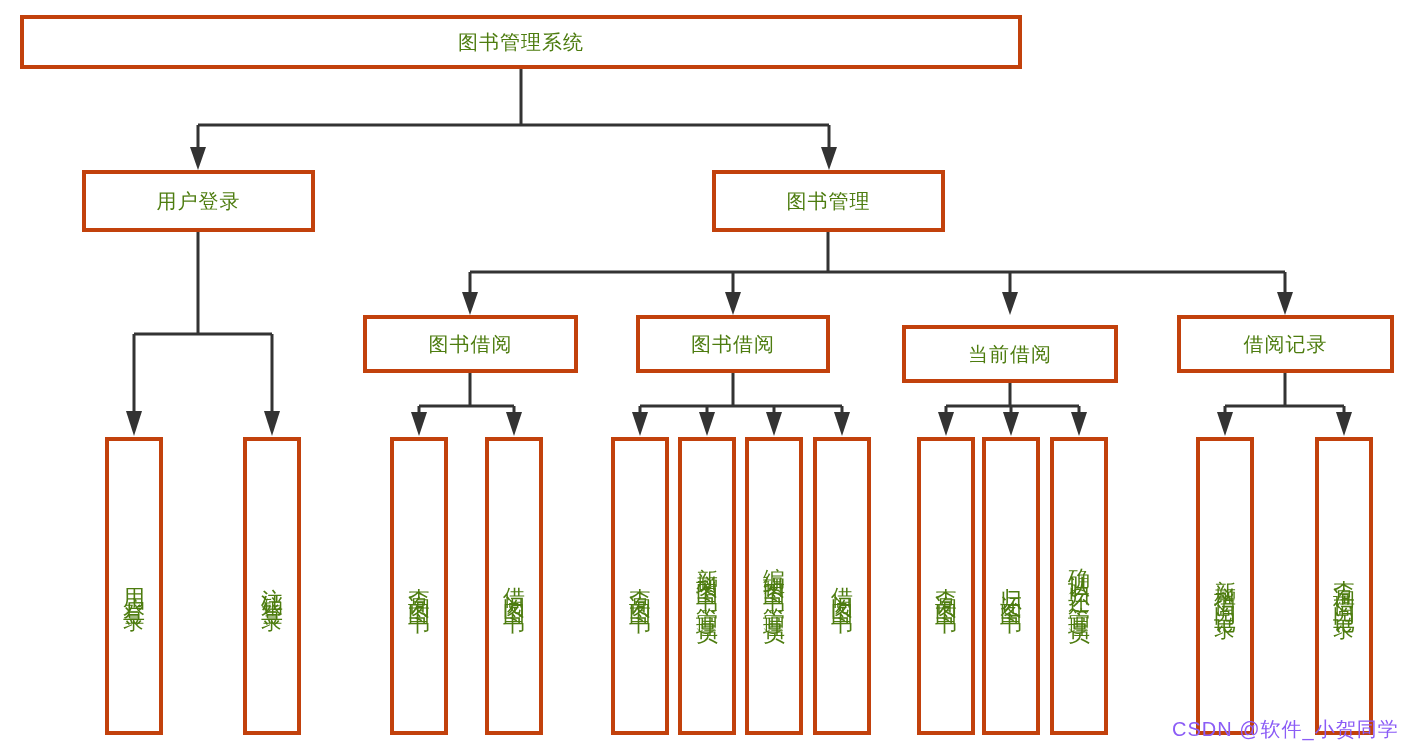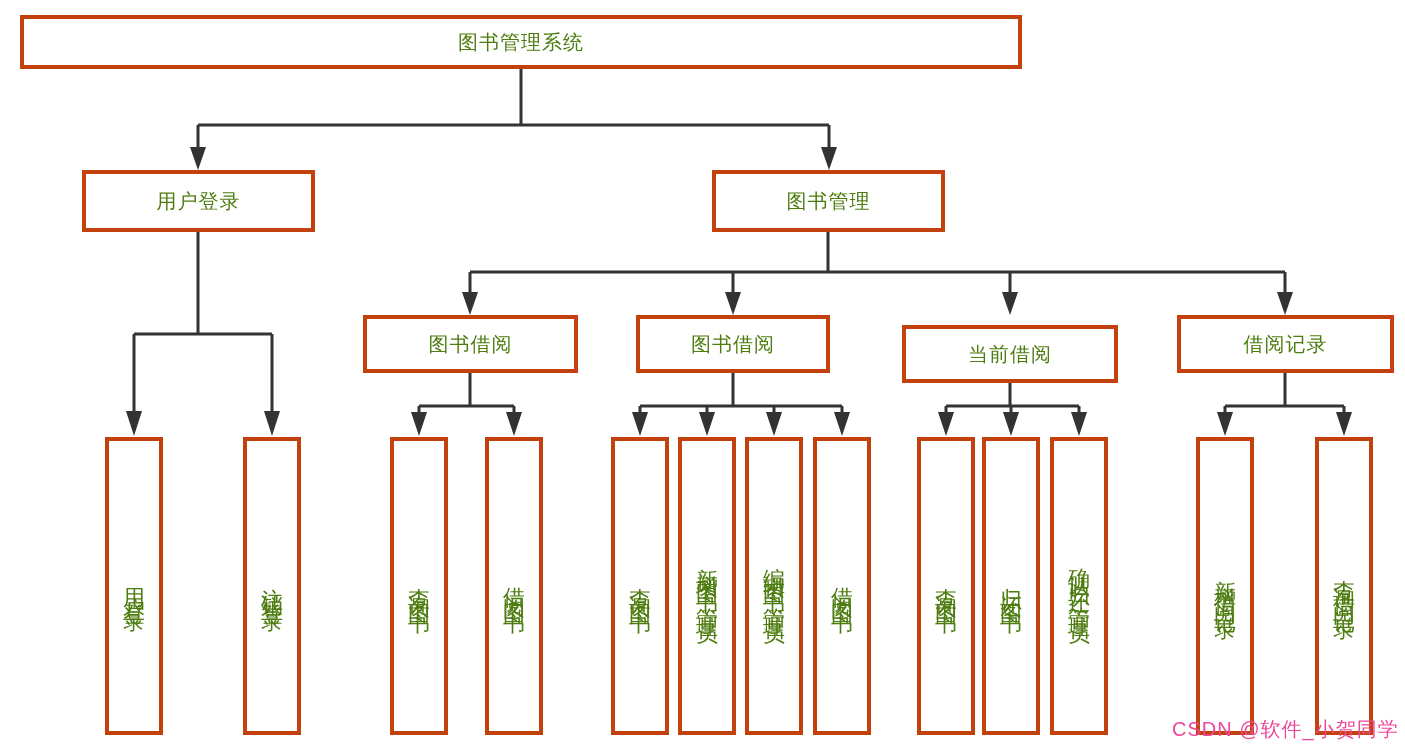--- a/index.html
+++ b/index.html
@@ -57,21 +57,21 @@
     letter-spacing: 8px;
     line-height: 1;
     white-space: nowrap;
   }
   .watermark {
     position: absolute;
     left: 1172px;
     top: 716px;
     z-index: 5;
     font-size: 20px;
-    color: #ec4899;
+    color: #8b5cf6;
     letter-spacing: 1px;
     white-space: nowrap;
   }
 </style>
 </head>
 <body>
 
 <div class="canvas">
 
   <svg class="connectors" width="1405" height="747" viewBox="0 0 1405 747">

